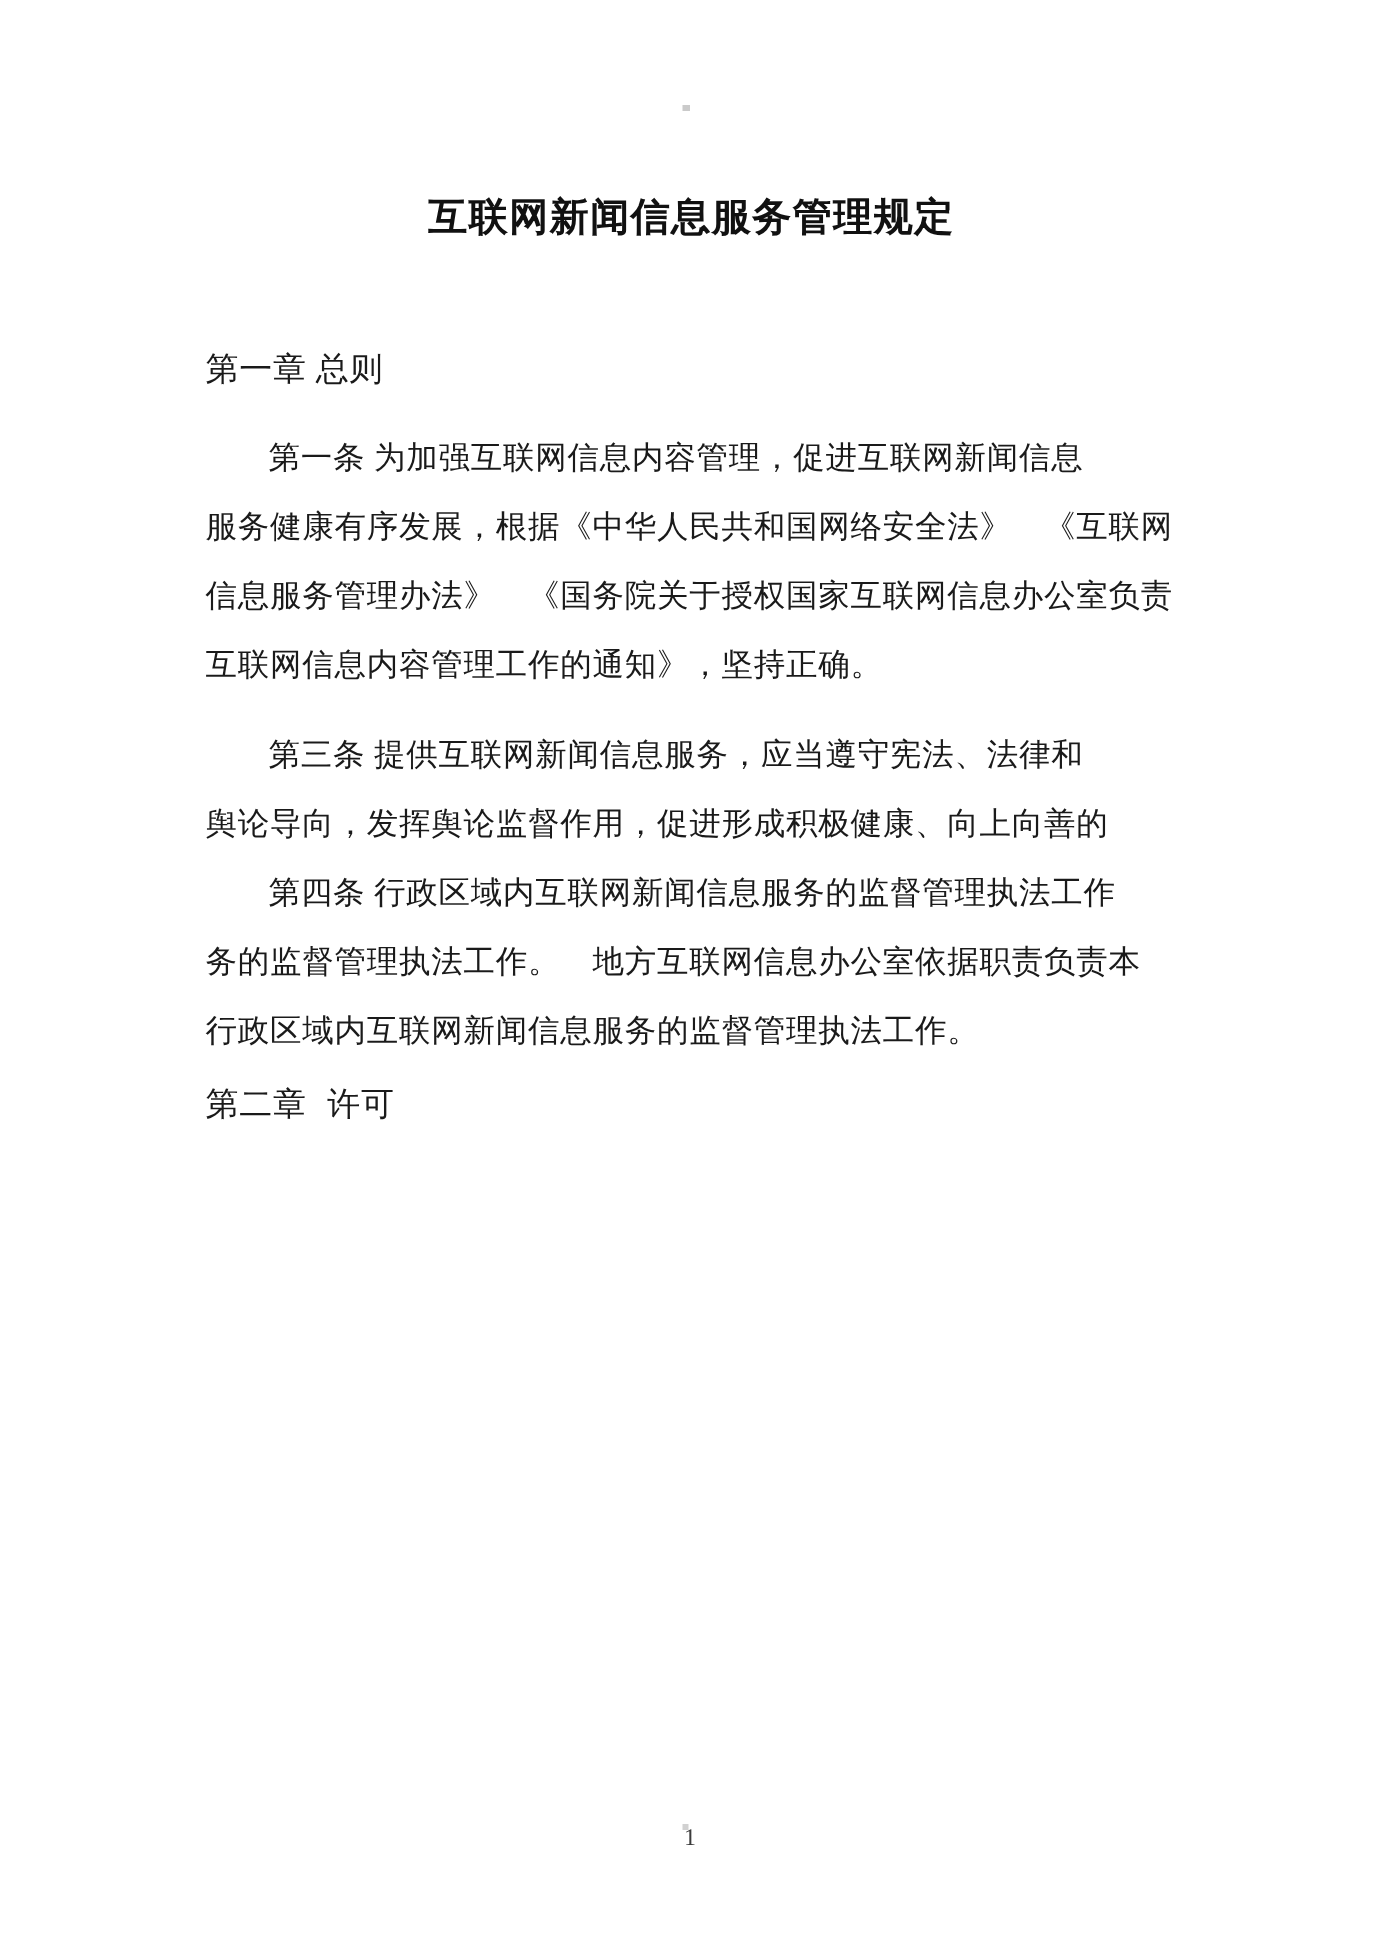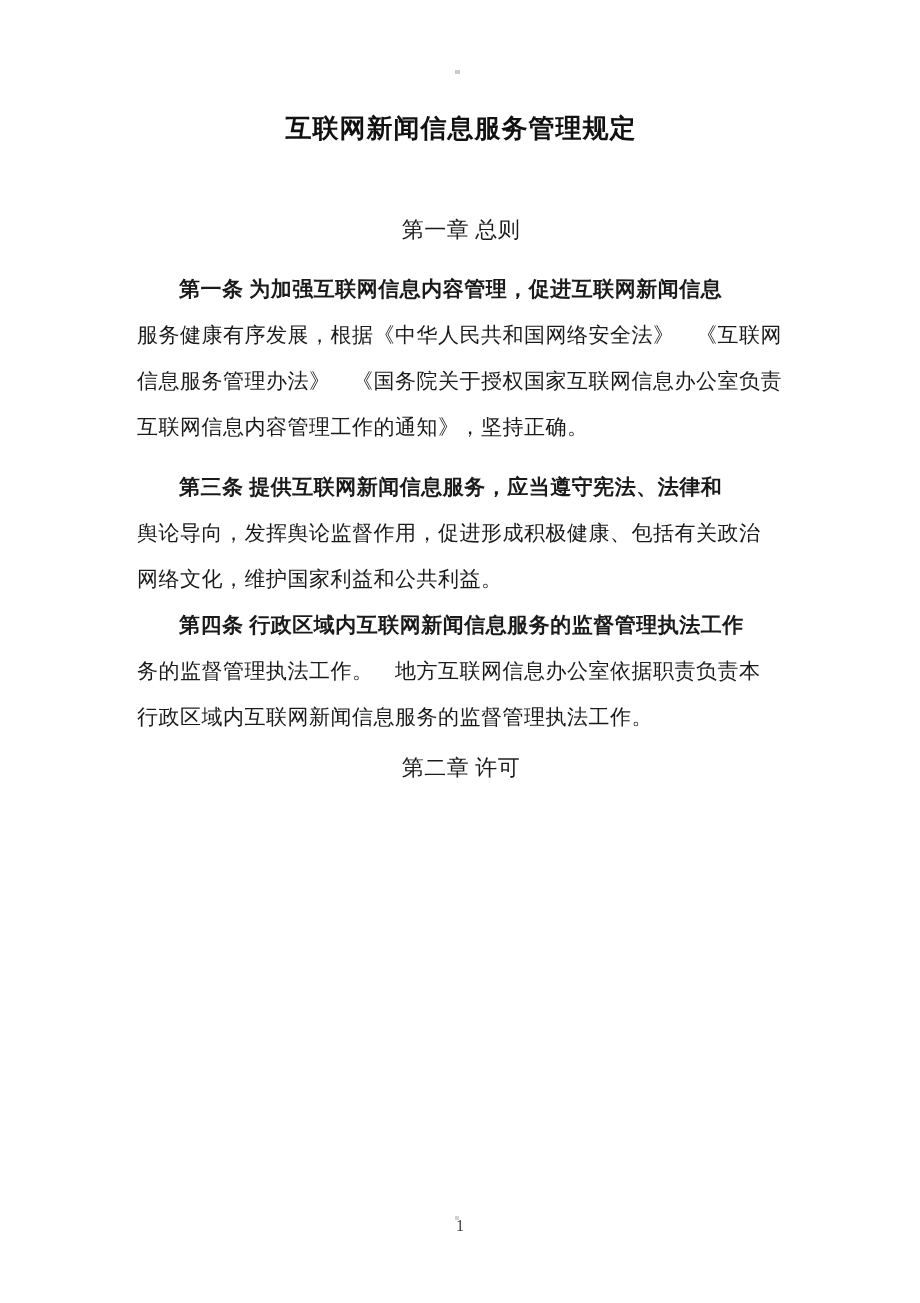--- a/index.html
+++ b/index.html
@@ -9,48 +9,47 @@
     width: 920px;
     height: 1303px;
     background: #ffffff;
     overflow: hidden;
     font-family: "Liberation Serif", "DejaVu Serif", serif;
     color: #1a1a1a;
   }
   .content {
     position: absolute;
     left: 137px;
-    top: 0;
+    top: 16px;
     width: 648px;
   }
   .doc-title {
     margin-top: 110px;
     font-size: 26px;
     line-height: 38px;
     font-weight: bold;
     text-align: center;
     letter-spacing: 1px;
     color: #111111;
   }
   .chapter-heading {
     font-size: 22px;
     line-height: 40px;
-    text-align: center;
     letter-spacing: 0.5px;
   }
   .chapter-heading.ch-0 { margin-top: 62px; }
-  .chapter-heading.ch-later { margin-top: 8px; margin-bottom: 6px; }
+  .chapter-heading.ch-later { margin-top: 8px; margin-bottom: 6px; font-family: Liberation Mono, monospace; }
   .paragraph {
     font-size: 21px;
     line-height: 46px;
     letter-spacing: 0.5px;
     text-align: left;
   }
   .paragraph .line { white-space: pre-wrap; }
-  .paragraph .line.indent { text-indent: 2em; font-weight: bold; }
+  .paragraph .line.indent { text-indent: 2em; }
   .p-0 { margin-top: 16px; }
   .p-1 { margin-top: 14px; }
   .p-2 { margin-top: 10px; }
   .p-3 { margin-top: 2px; }
   .p-4 { margin-top: 0; }
   .p-5 { margin-top: 0; }
   .footer-page-number {
     position: absolute;
     left: 0;
     right: 0;
@@ -81,22 +80,21 @@
         <div class="paragraph p-0">
           <div class="line indent">第一条 为加强互联网信息内容管理，促进互联网新闻信息</div>
           <div class="line">服务健康有序发展，根据《中华人民共和国网络安全法》　《互联网</div>
           <div class="line">信息服务管理办法》　《国务院关于授权国家互联网信息办公室负责</div>
           <div class="line">互联网信息内容管理工作的通知》，坚持正确。</div>
         </div>
         <div class="paragraph p-1">
         </div>
         <div class="paragraph p-3">
           <div class="line indent">第三条 提供互联网新闻信息服务，应当遵守宪法、法律和</div>
-          <div class="line">舆论导向，发挥舆论监督作用，促进形成积极健康、包括有关政治</div>
-          <div class="line">网络文化，维护国家利益和公共利益。</div>
+          <div class="line">舆论导向，发挥舆论监督作用，促进形成积极健康、向上向善的</div>
         </div>
         <div class="paragraph p-4">
           <div class="line indent">第四条 行政区域内互联网新闻信息服务的监督管理执法工作</div>
           <div class="line">务的监督管理执法工作。　地方互联网信息办公室依据职责负责本</div>
           <div class="line">行政区域内互联网新闻信息服务的监督管理执法工作。</div>
         </div>
         <div class="chapter-heading ch-later">第二章 许可</div>
       </div>
   </div>
 

